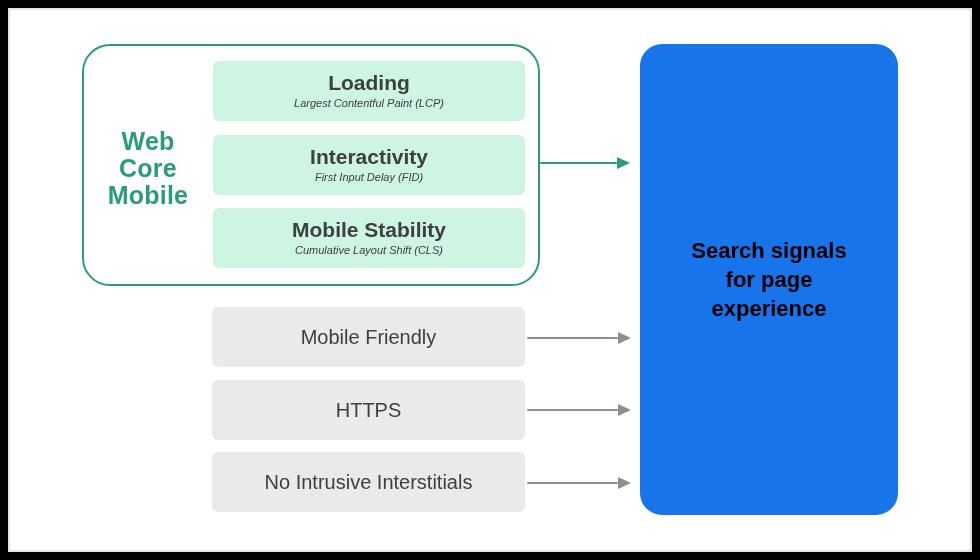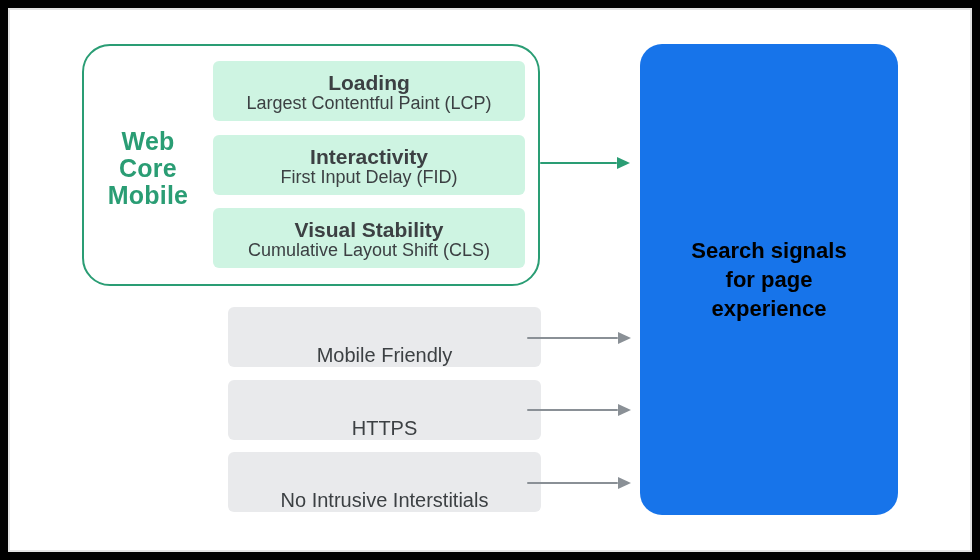--- a/index.html
+++ b/index.html
@@ -48,35 +48,35 @@
     flex-direction: column;
     align-items: center;
     justify-content: center;
     text-align: center;
   }
   .pill.mint {
     left: 213px; width: 312px; height: 60px;
     background: var(--green_fill, #cef4e2);
   }
   .pill.gray {
-    left: 228px; width: 313px; height: 60px;
+    left: 212px; width: 313px; height: 60px;
     background: var(--gray_fill, #e9eaec);
-    justify-content: flex-end;
   }
   .pill-title {
     color: var(--text_dark, #3c4043);
     font-size: 21px;
     font-weight: 600;
     line-height: 24px;
   }
   .pill-sub {
     color: var(--text_dark, #3c4043);
-    font-size: 18px;
+    font-size: 11px;
     font-weight: 400;
     line-height: 17px;
+    font-style: italic;
   }
   .pill-label {
     color: var(--text_dark, #3c4043);
     font-size: 20px;
     font-weight: 500;
     line-height: 24px;
   }
 
   
   .arrow {
@@ -139,21 +139,21 @@
 
 <div class="pill mint" style="top:61px">
   <div class="pill-title">Loading</div>
   <div class="pill-sub">Largest Contentful Paint (LCP)</div>
 </div>
 <div class="pill mint" style="top:135px">
   <div class="pill-title">Interactivity</div>
   <div class="pill-sub">First Input Delay (FID)</div>
 </div>
 <div class="pill mint" style="top:208px">
-  <div class="pill-title">Visual Stability</div>
+  <div class="pill-title">Mobile Stability</div>
   <div class="pill-sub">Cumulative Layout Shift (CLS)</div>
 </div>
 
 <div class="arrow green">
   <span class="shaft"></span>
   <span class="head"></span>
 </div>
 
 <div class="pill gray" style="top:307px">
   <div class="pill-label">Mobile Friendly</div>

